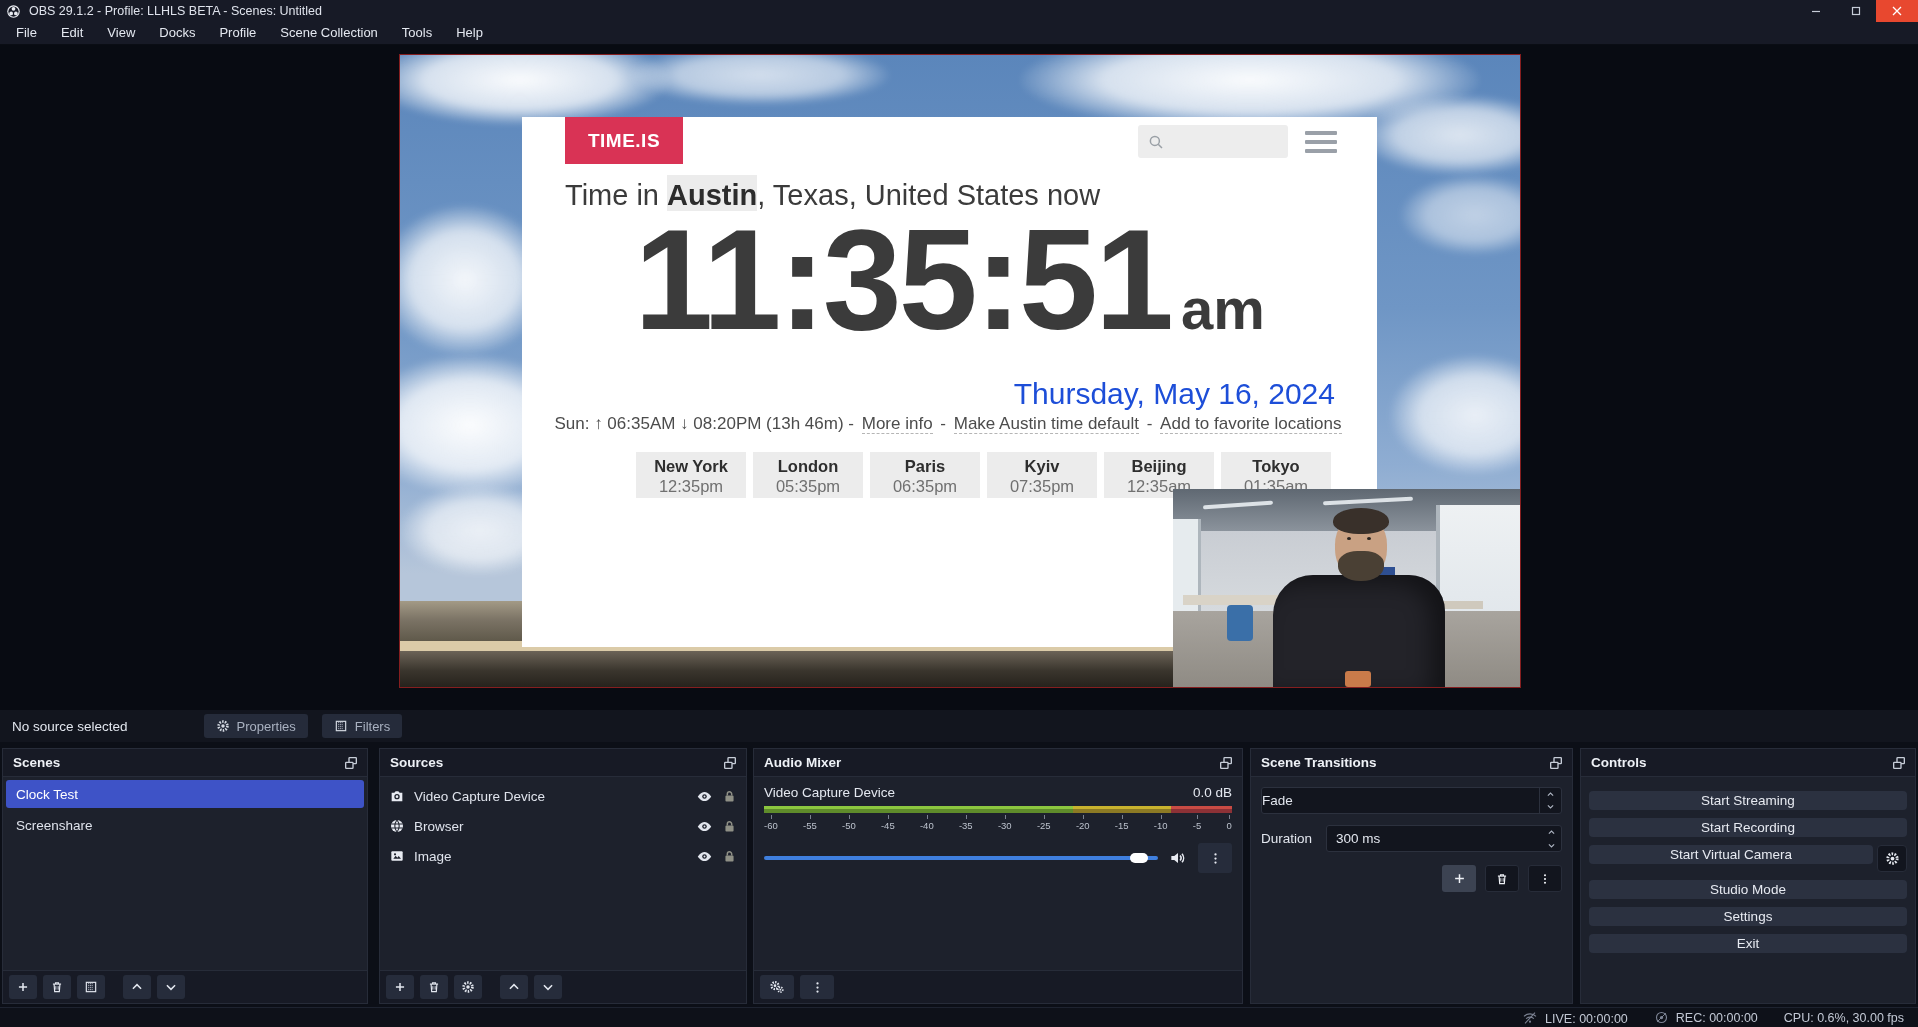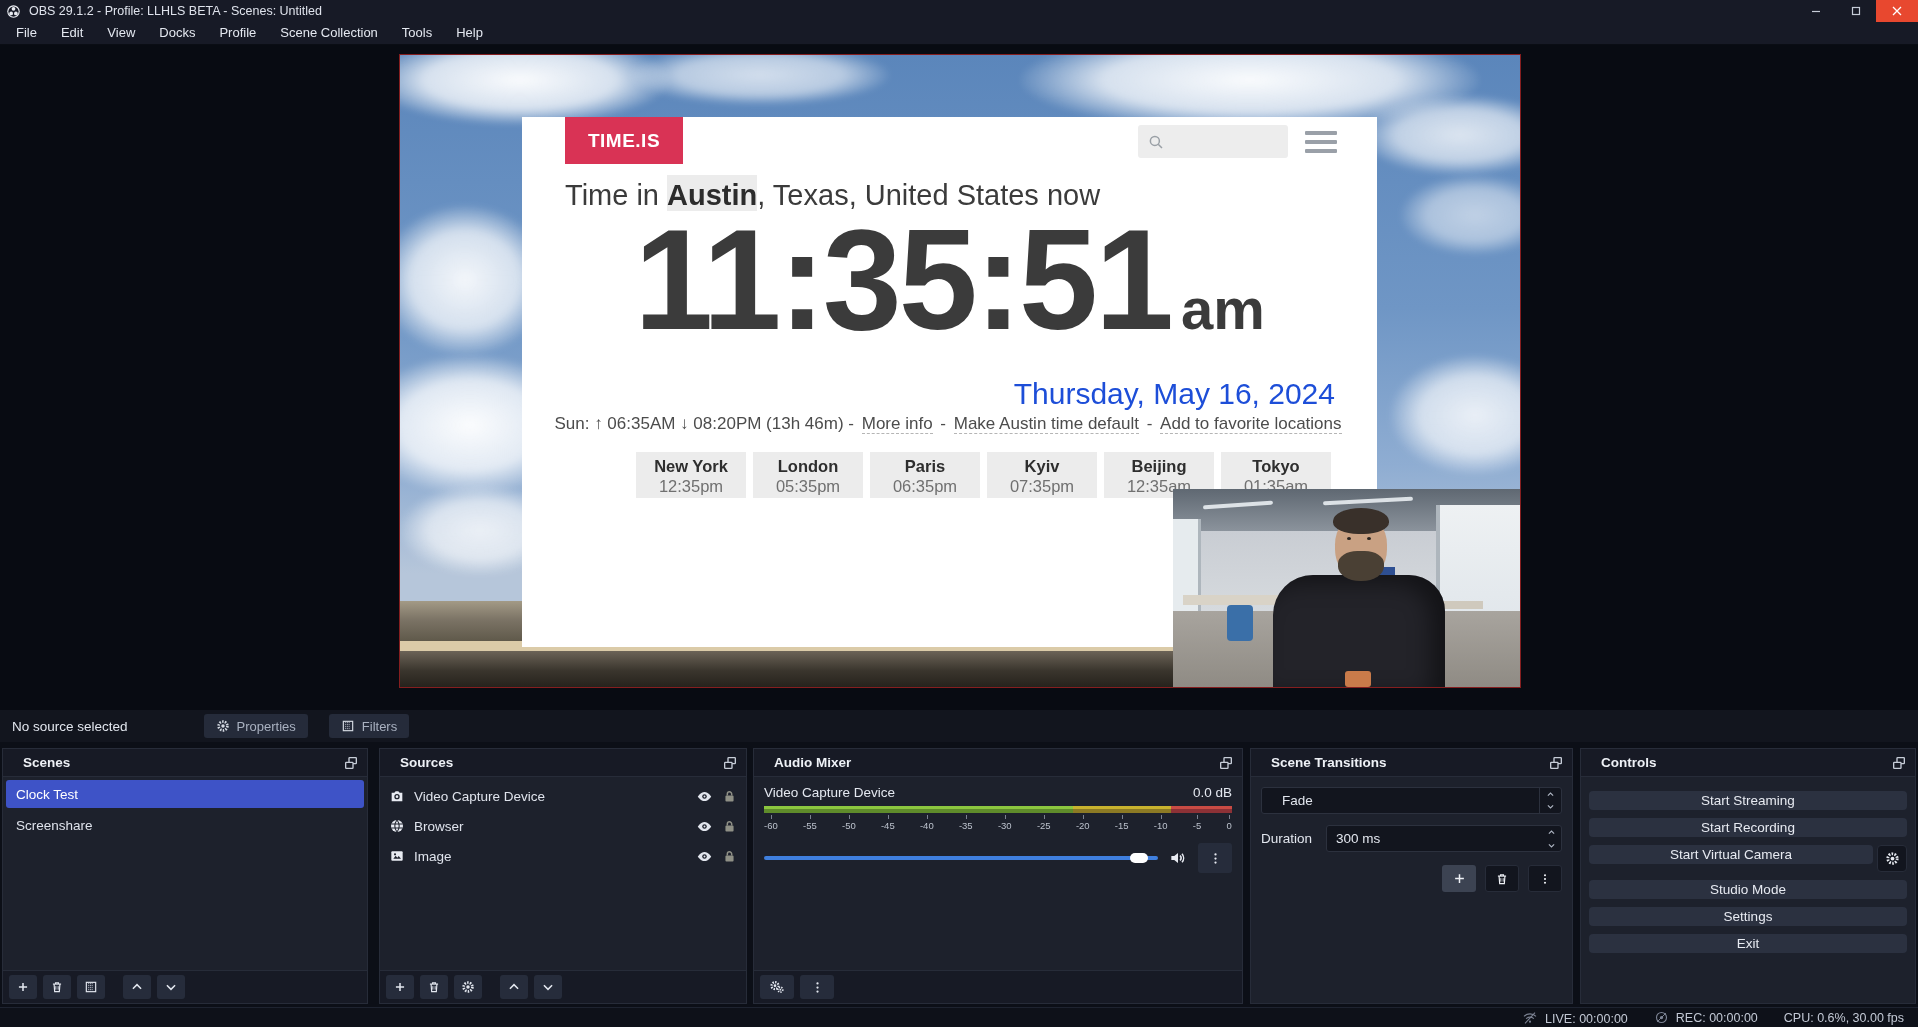--- a/index.html
+++ b/index.html
@@ -61,28 +61,28 @@
   .p-torso { position:absolute; left:100px; top:86px; width:172px; height:112px; background:#232329; border-radius:40px 36px 0 0; box-shadow:inset -14px 8px 22px rgba(0,0,0,.45); }
   .p-head { position:absolute; left:162px; top:26px; width:52px; height:64px; background:#c9a183; border-radius:46%; }
   .p-hair { position:absolute; left:160px; top:19px; width:56px; height:26px; background:#39302a; border-radius:50% 50% 45% 45%; }
   .p-eye { position:absolute; width:4px; height:3px; background:#2a2420; border-radius:50%; }
   .p-beard { position:absolute; left:165px; top:62px; width:46px; height:30px; background:#4a4034; border-radius:42% 42% 48% 48%; }
   .p-orange { position:absolute; left:172px; top:182px; width:26px; height:16px; background:#c97b4a; border-radius:3px; }
 
   
   .srctoolbar { position:absolute; top:710px; left:0; right:0; height:32px; background:#12151e; display:flex; align-items:center; }
   .src-status { margin-left:12px; font-size:13.5px; color:#e2e6ee; }
-  .tb-buttons { margin-left:76px; display:flex; gap:21px; }
+  .tb-buttons { margin-left:76px; display:flex; gap:14px; }
   .tb-btn { height:24px; background:#252b3a; border-radius:3px; padding:0 12px; display:flex; align-items:center; gap:7px; color:#a9b1c0; font-size:13px; }
   .tb-btn svg { color:#d4d9e2; }
 
   
   .panels { position:absolute; top:742px; left:0; right:0; height:265px; background:#0c0f17; }
   .panel { position:absolute; top:6px; height:256px; background:#1d212c; border:1px solid #272c39; }
-  .panel-header { height:28px; display:flex; align-items:center; justify-content:space-between; padding:0 8px 0 20px; border-bottom:1px solid #272c39; background:#171a25; }
+  .panel-header { height:28px; display:flex; align-items:center; justify-content:space-between; padding:0 8px 0 10px; border-bottom:1px solid #272c39; background:#171a25; }
   .panel-title { font-weight:bold; font-size:13.5px; color:#eef1f6; }
   .popout { color:#c7cdd8; display:flex; }
   .panel-toolbar { position:absolute; bottom:0; left:0; right:0; height:33px; display:flex; align-items:center; gap:6px; padding:0 6px; border-top:1px solid #272c39; background:#171a25; }
   .icon-btn { width:28px; height:24px; background:#262c3b; border-radius:3px; display:flex; align-items:center; justify-content:center; color:#e3e7ef; }
   .group-gap { width:6px; }
 
   .panel.scenes { left:2px; width:366px; }
   .panel.sources { left:379px; width:368px; }
   .panel.mixer { left:753px; width:490px; }
   .panel.transitions { left:1250px; width:323px; }
@@ -106,21 +106,21 @@
   .ticks span { position:relative; }
   .ticks span::before { content:""; position:absolute; top:-5px; left:50%; width:1px; height:4px; background:#7a8190; }
   .slider-row { display:flex; align-items:center; margin-top:12px; gap:10px; }
   .slider { flex:1; height:4px; background:#3f7fde; border-radius:2px; position:relative; }
   .slider-handle { position:absolute; right:10px; top:-3px; width:18px; height:10px; background:#fff; border-radius:5px; }
   .spk { color:#e8ebf2; display:flex; }
   .mix-dots-btn { width:34px; height:30px; background:#262c3b; border-radius:3px; display:flex; align-items:center; justify-content:center; color:#e8ebf2; }
 
   .trans-body { padding:10px; }
   .combo { height:27px; background:#12151e; border:1px solid #2c313e; border-radius:3px; display:flex; align-items:center; }
-  .combo-value { flex:1; padding-left:20px; font-size:13.5px; color:#e2e6ee; }
+  .combo-value { flex:1; padding-left:0; font-size:13.5px; color:#e2e6ee; }
   .combo-chevrons { width:22px; align-self:stretch; border-left:1px solid #2c313e; display:flex; flex-direction:column; align-items:center; justify-content:center; gap:3px; color:#aeb5c2; }
   .duration-row { display:flex; align-items:center; margin-top:11px; }
   .duration-label { font-size:13.5px; color:#e2e6ee; }
   .spin { flex:1; margin-left:14px; height:27px; background:#12151e; border:1px solid #2c313e; border-radius:3px; display:flex; }
   .spin-value { flex:1; padding-left:9px; line-height:25px; font-size:13.5px; color:#e2e6ee; }
   .spin-btns { width:20px; display:flex; flex-direction:column; align-items:center; justify-content:center; gap:4px; color:#aeb5c2; }
   .trans-buttons { display:flex; justify-content:flex-end; gap:9px; margin-top:13px; }
   .tbtn { width:34px; height:27px; border-radius:3px; display:flex; align-items:center; justify-content:center; color:#eef1f6; }
   .tbtn.add { background:#3c4352; }
   .tbtn.del,.tbtn.more { background:#12151e; border:1px solid #272c39; }

